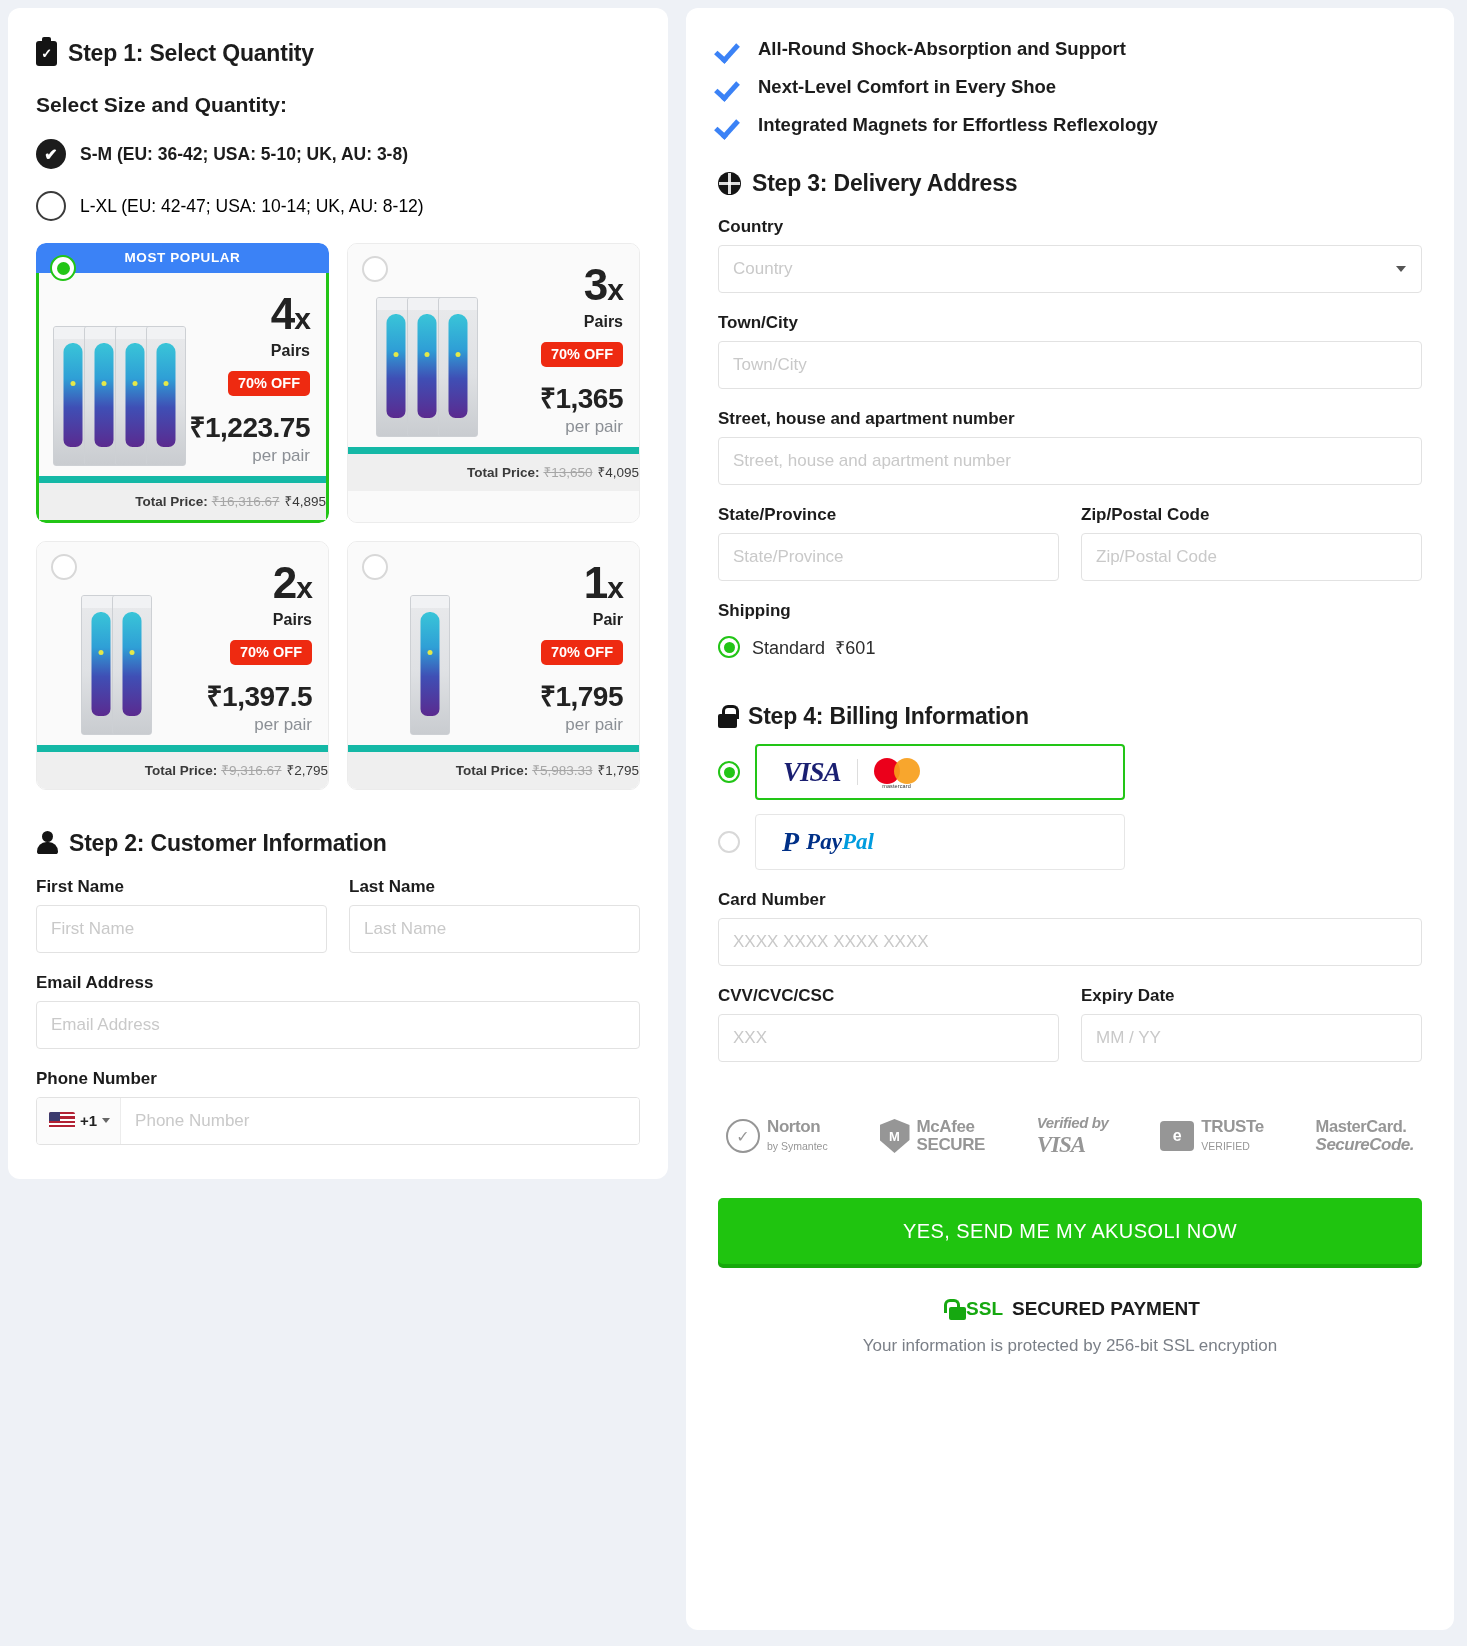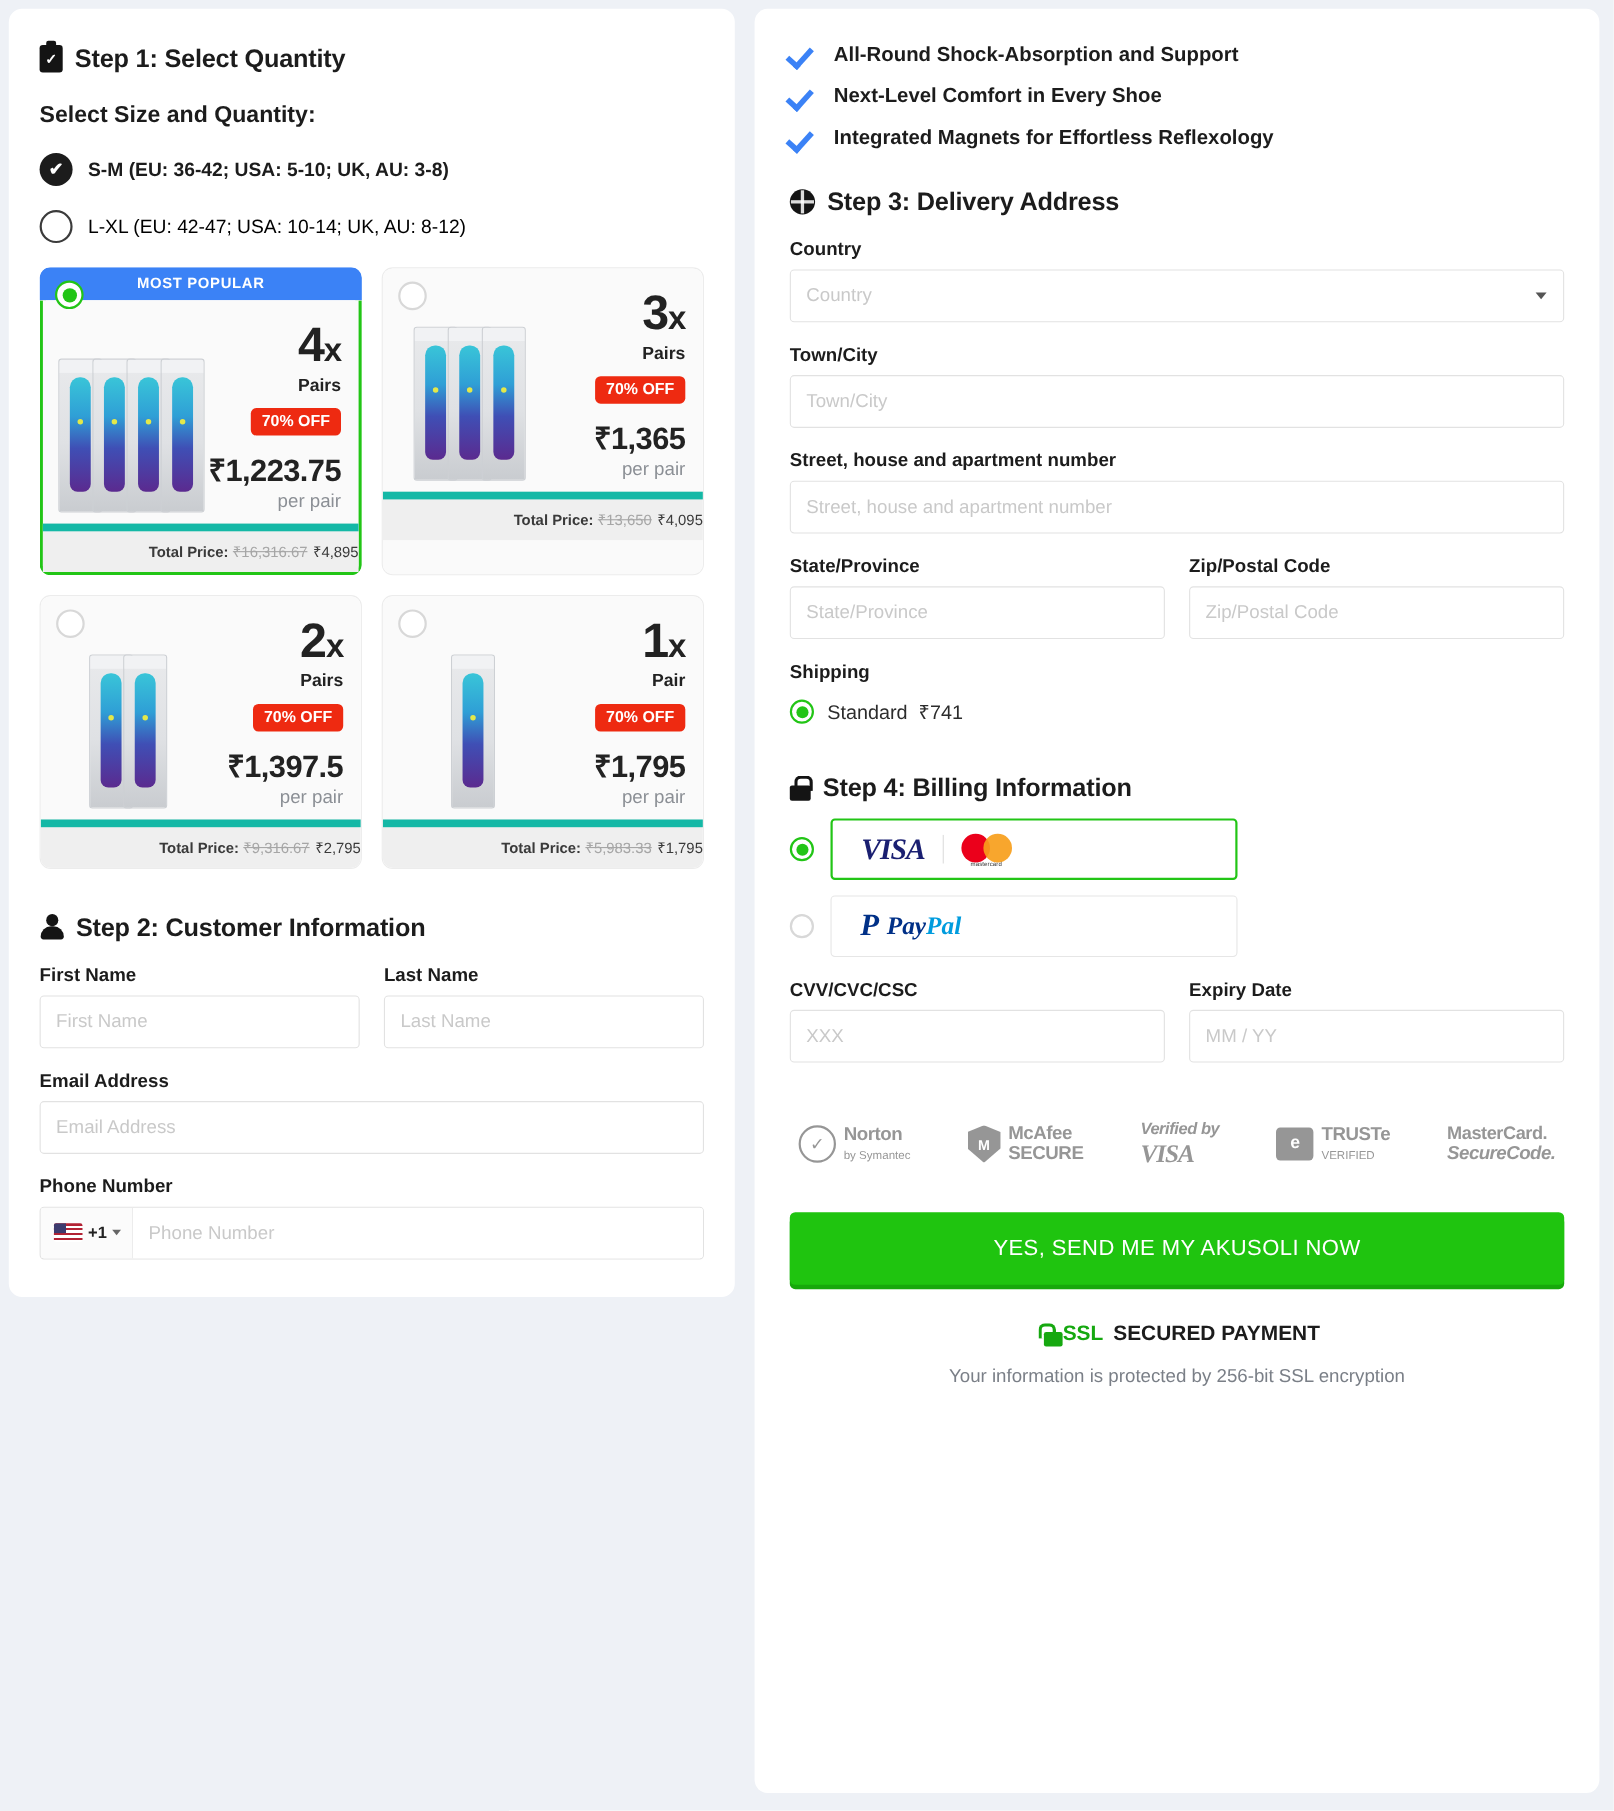--- a/index.html
+++ b/index.html
@@ -480,21 +480,21 @@
         <div class="field-label">Zip/Postal Code</div>
         <input class="inp" value="" placeholder="Zip/Postal Code" style="">
       </div>
     </div>
 
     <div class="fgroup">
       <div class="field-label">Shipping</div>
       <div class="ship-opt">
         <span class="ship-radio"></span>
         <span class="ship-txt">
-          <span>Standard</span><span class="amt">₹741</span>
+          <span>Standard</span><span class="amt">₹601</span>
         </span>
       </div>
     </div>
 
     <div class="step-head" style="margin-top:44px;">
       <span class="lock-ico"></span>
       <span>Step 4: Billing Information</span>
     </div>
 
     <div class="pm-row">
@@ -513,20 +513,24 @@
     <div class="pm-row">
       <span class="pm-radio"></span>
       <div class="pm-box">
         <span class="pp">
           <span class="pp-mark">P</span>
           <span class="pp-txt"><span class="a">Pay</span><span class="b">Pal</span></span>
         </span>
       </div>
     </div>
 
+    <div class="fgroup">
+      <div class="field-label">Card Number</div>
+      <input class="inp" value="" placeholder="XXXX XXXX XXXX XXXX" style="">
+    </div>
 
     <div class="fgroup row2">
       <div>
         <div class="field-label">CVV/CVC/CSC</div>
         <input class="inp" value="" placeholder="XXX" style="">
       </div>
       <div>
         <div class="field-label">Expiry Date</div>
         <input class="inp" value="" placeholder="MM / YY" style="">
       </div>

